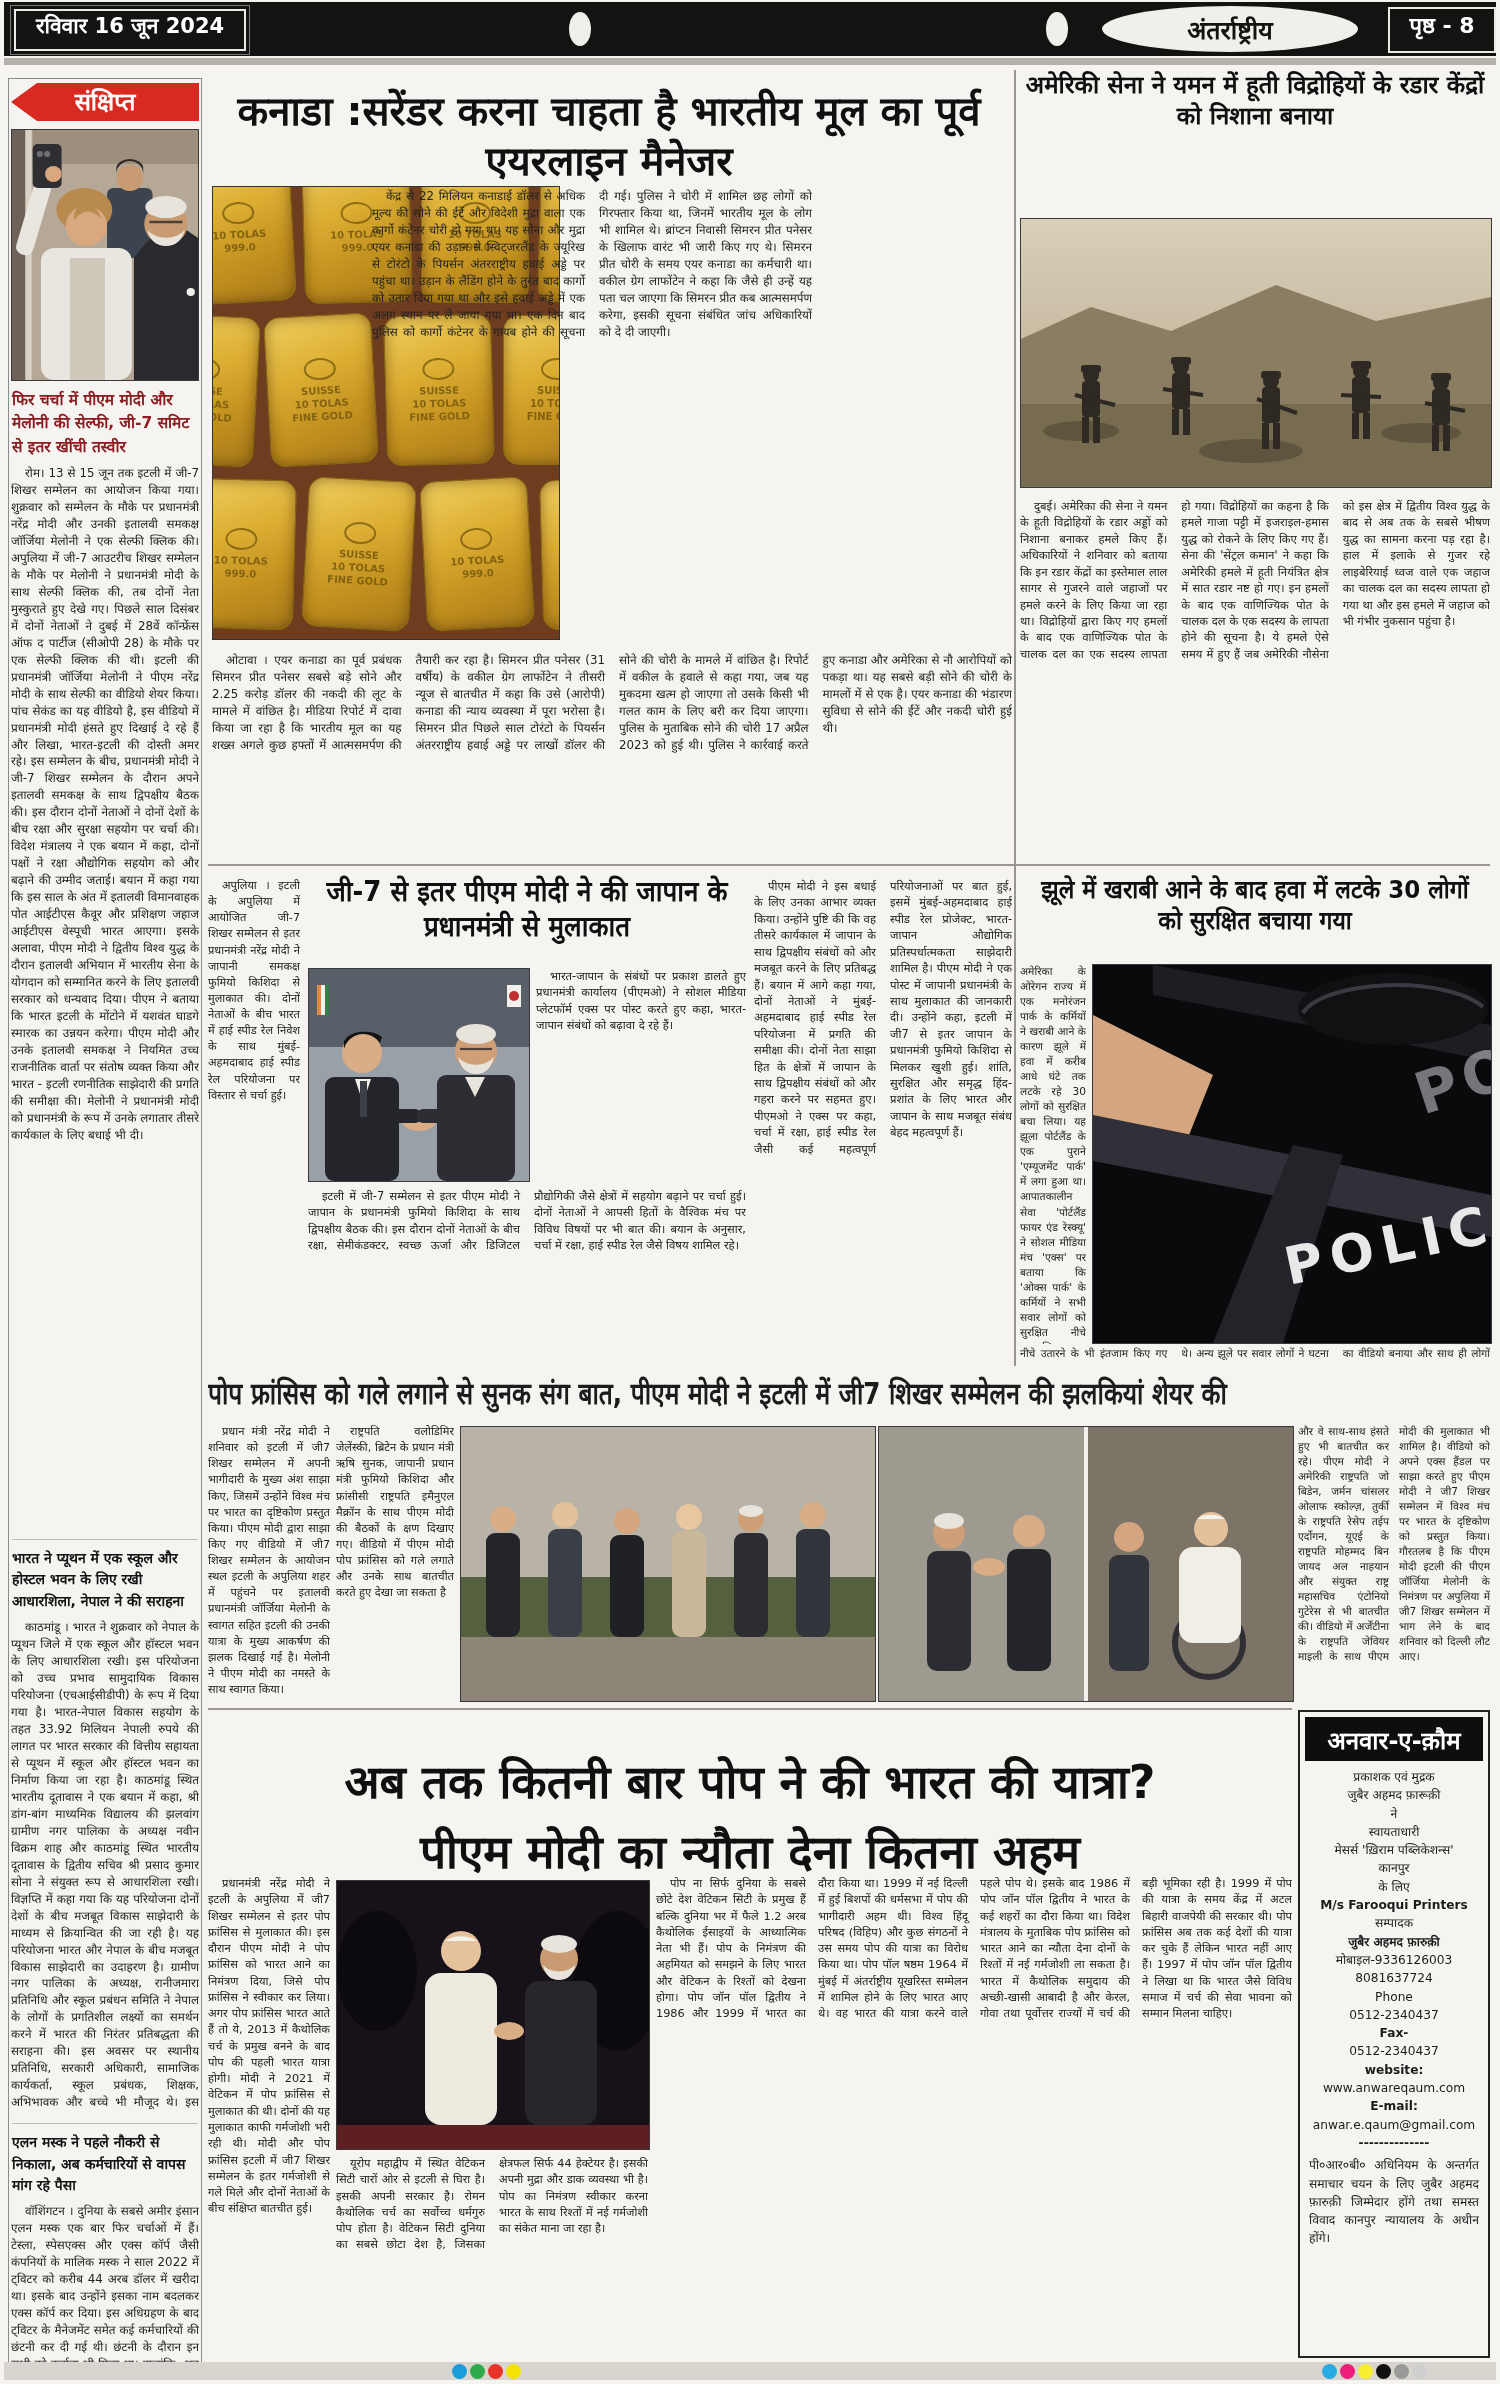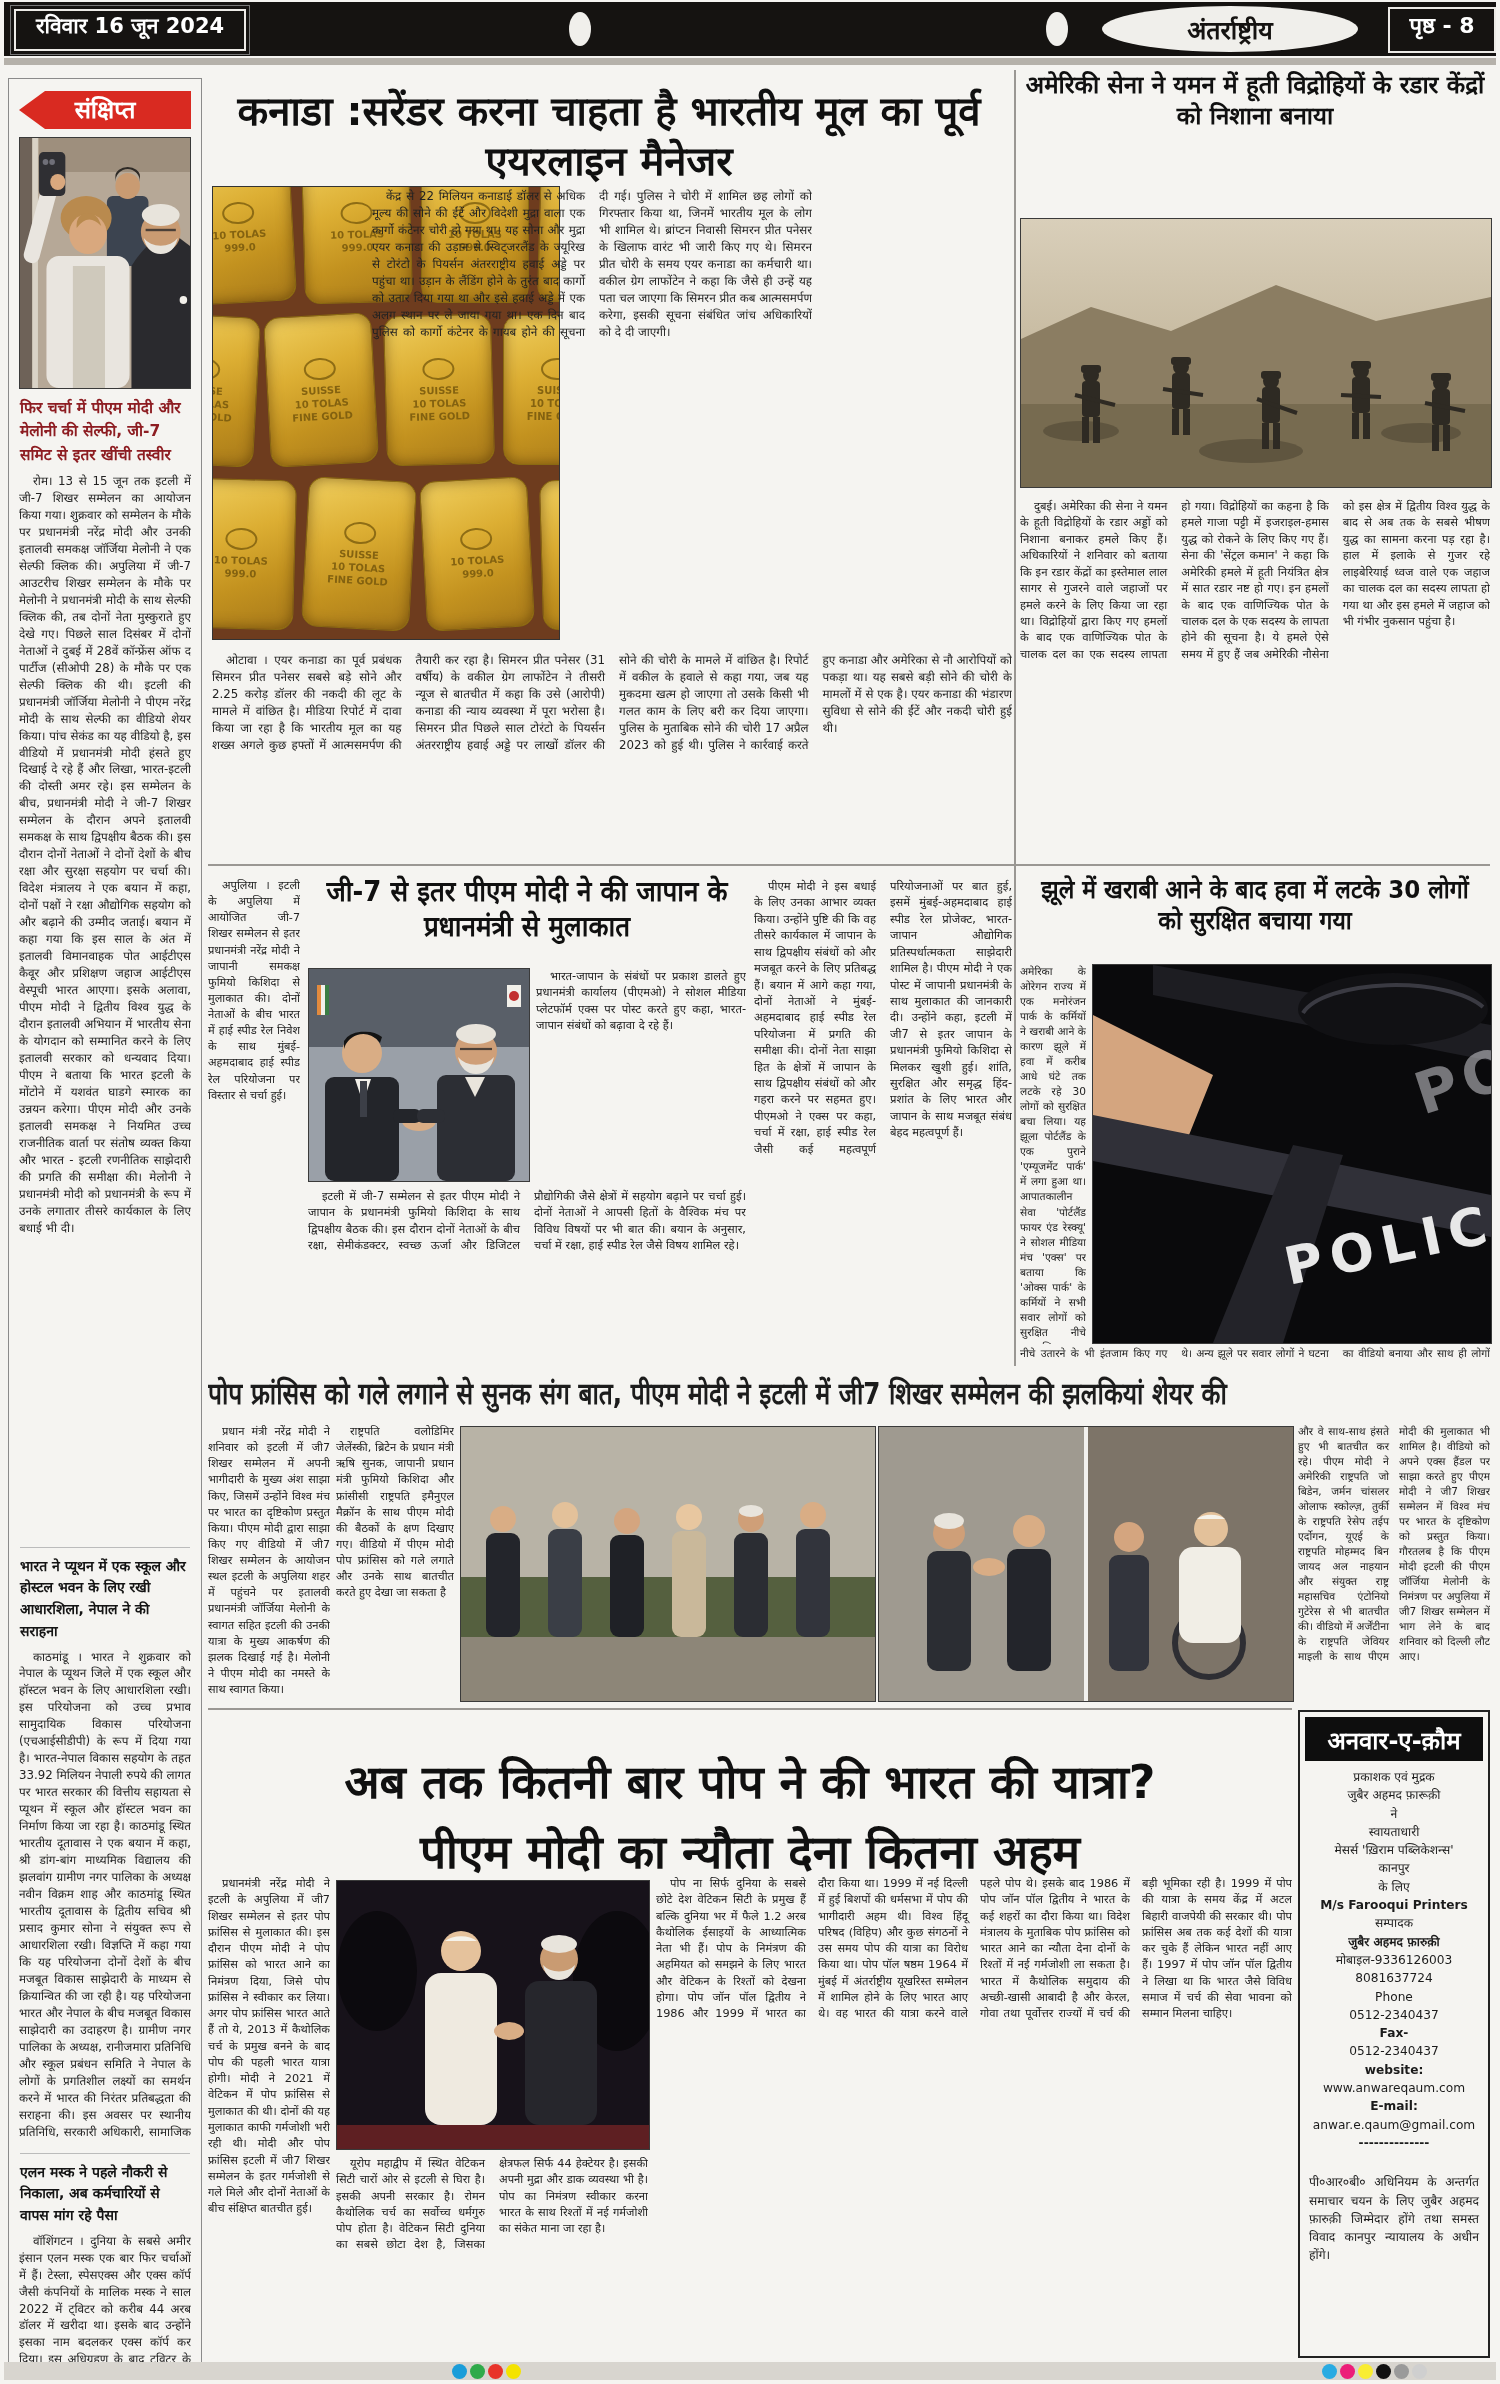--- a/index.html
+++ b/index.html
@@ -17,21 +17,21 @@
   .section-ell{position:absolute;left:1098px;top:4px;width:256px;height:46px;background:#f0efeb;border-radius:50%;
         color:#151311;font-weight:bold;font-size:25px;display:flex;align-items:center;justify-content:center;}
   .subrule{left:4px;top:58px;width:1492px;height:7px;background:#b5b1aa;}
   
   .body-txt{font-size:11.8px;line-height:1.44;text-align:justify;text-indent:14px;color:#222;overflow:hidden;}
   .cols{column-gap:14px;}
   .c2{column-count:2}.c3{column-count:3}.c4{column-count:4}
   .hl{font-weight:bold;color:#101010;text-align:center;line-height:1.25;}
   .rule{background:#9a9793;}
   
-  .left-col{left:8px;top:78px;width:194px;height:2294px;border:1.5px solid #8b8b8b;padding:10px;box-sizing:border-box;overflow:hidden;}
+  .left-col{left:8px;top:78px;width:194px;height:2294px;border:1.5px solid #8b8b8b;padding:2px;box-sizing:border-box;overflow:hidden;}
   .ribbon{height:38px;background:#d92a21;clip-path:polygon(0 50%,26px 0,100% 0,100% 100%,26px 100%);
           color:#fff;font-weight:bold;font-size:24px;text-align:center;line-height:38px;margin:2px 0 8px;}
   .photo-frame{border:1px solid #3a3a3a;overflow:hidden;background:#888;}
   .lc-h1{color:#8d1d22;font-weight:bold;font-size:15.5px;line-height:1.5;margin:8px 1px 6px;}
   .lc-h2{color:#141414;font-weight:bold;font-size:14px;line-height:1.55;margin:12px 1px 6px;}
   
   .canada-hl{left:206px;top:86px;width:806px;font-size:40px;}
   .gold-photo{left:212px;top:186px;width:346px;height:452px;background:#6e3c1e;position:absolute;border:1px solid #333;overflow:hidden;}
   .gbar{position:absolute;width:106px;height:148px;border-radius:16px;
         background:linear-gradient(160deg,#f0cf5e 0%,#dcae33 38%,#c3921f 68%,#a87a1a 100%);
@@ -46,21 +46,21 @@
   .swing-hl{font-size:25px;transform:scaleX(.92);transform-origin:50% 0;}
   .band-hl{font-size:30px;font-weight:bold;white-space:nowrap;transform:scaleX(.82);transform-origin:0 50%;}
   .pope-hl{font-size:46px;margin-top:28px;}
   .small-txt{font-size:10.6px;line-height:1.42;text-align:justify;overflow:hidden;color:#222;}
   
   .pub{left:1298px;top:1710px;width:192px;height:648px;border:2px solid #222;background:#f5f4f1;box-sizing:border-box;overflow:hidden;}
   .pub-title{margin:5px;height:44px;background:#0e0e0e;color:#fff;font-size:24px;font-weight:bold;
              display:flex;align-items:center;justify-content:center;}
   .pub-lines{padding:2px 9px;text-align:center;font-size:12.2px;line-height:1.5;color:#1b1b1b;}
   .pub-line.b{font-weight:bold;}
-  .pub-line.j{text-align:justify;margin-top:21px;}
+  .pub-line.j{text-align:justify;margin-top:4px;}
   
   .footer-strip{left:4px;top:2362px;width:1492px;height:18px;background:#d8d5cf;}
   .dots{display:flex;gap:3px;}
   .dot{width:15px;height:15px;border-radius:50%;display:inline-block;}
 </style>
 </head>
 <body>
 
 <div class="page">
 

